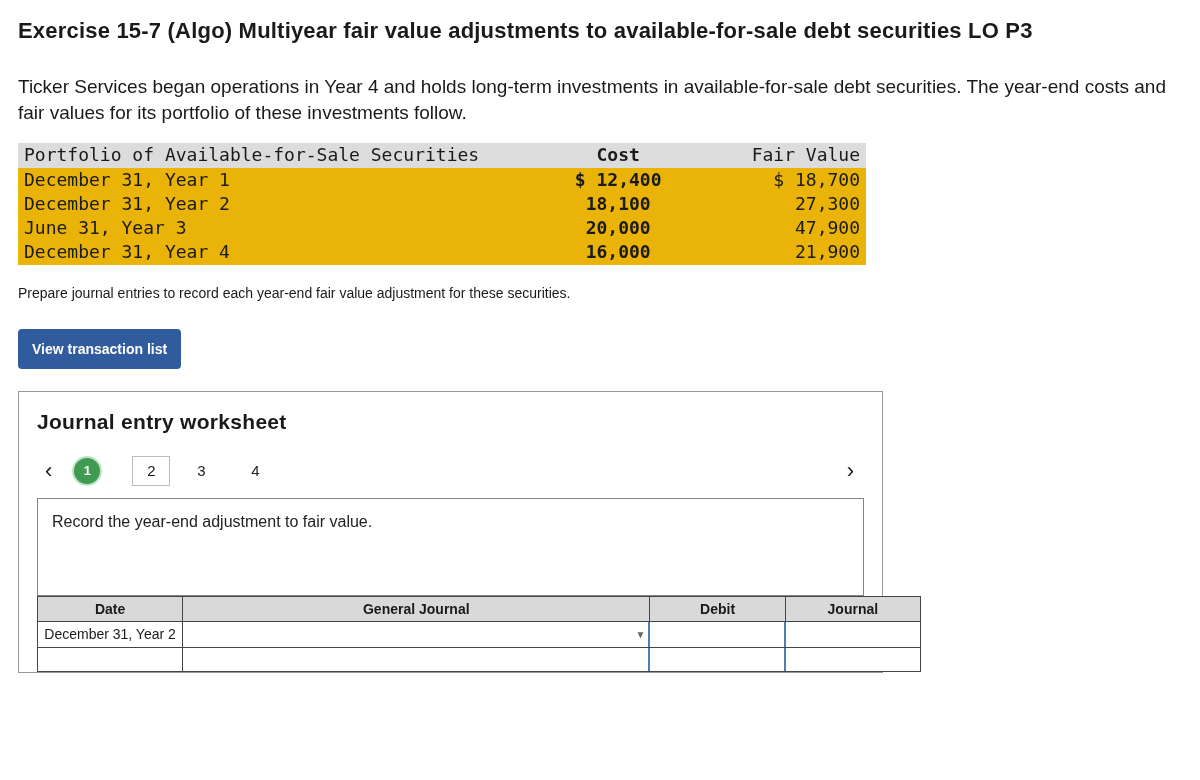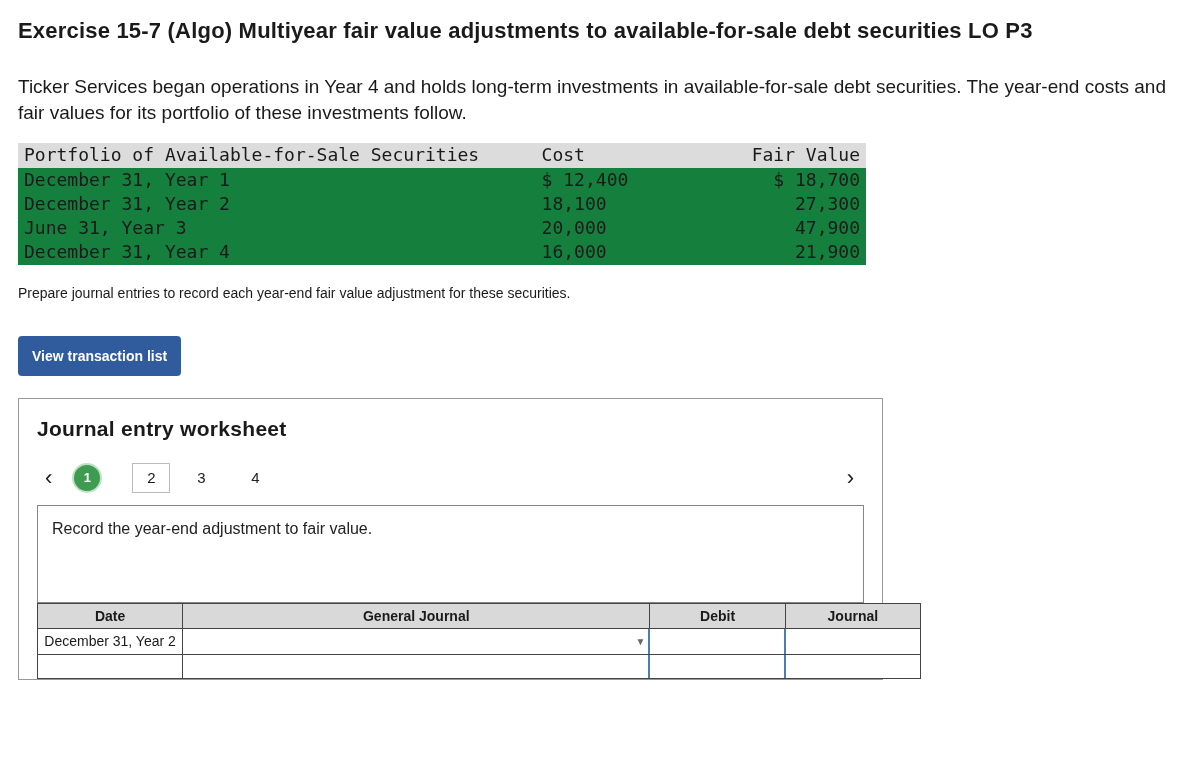--- a/index.html
+++ b/index.html
@@ -30,45 +30,44 @@
       border-collapse: collapse;
       font-family: "Menlo","Consolas","DejaVu Sans Mono",monospace;
       font-size: 18px;
       margin-bottom: 20px;
       width: 848px;
     }
     .data-table tr.header-row td {
       background: #dcdcdc;
     }
     .data-table tr.data-row td {
-      background: #15803d;
+      background: #eab308;
     }
     .data-table td {
       padding: 0px 6px;
       white-space: pre;
       line-height: 1.35;
     }
     .col-label { width: 470px; }
-    .col-cost { width: 150px; text-align: left; }
+    .col-cost { width: 150px; text-align: center; font-weight: bold; }
     .col-fair { width: 150px; text-align: right; }
     .instruct {
       font-size: 14px;
       margin-bottom: 28px;
     }
     .btn-primary {
       background: #305c9e;
       color: #fff;
       font-weight: 600;
       font-size: 14px;
       padding: 12px 14px;
       border: none;
       border-radius: 4px;
       cursor: pointer;
       margin-bottom: 22px;
-      margin-top: 7px;
     }
     .card {
       border: 1px solid #999;
       width: 865px;
       padding: 18px 18px 0 18px;
     }
     .card-title {
       font-family: "Arial Black", Arial, sans-serif;
       font-weight: 900;
       font-size: 21px;

